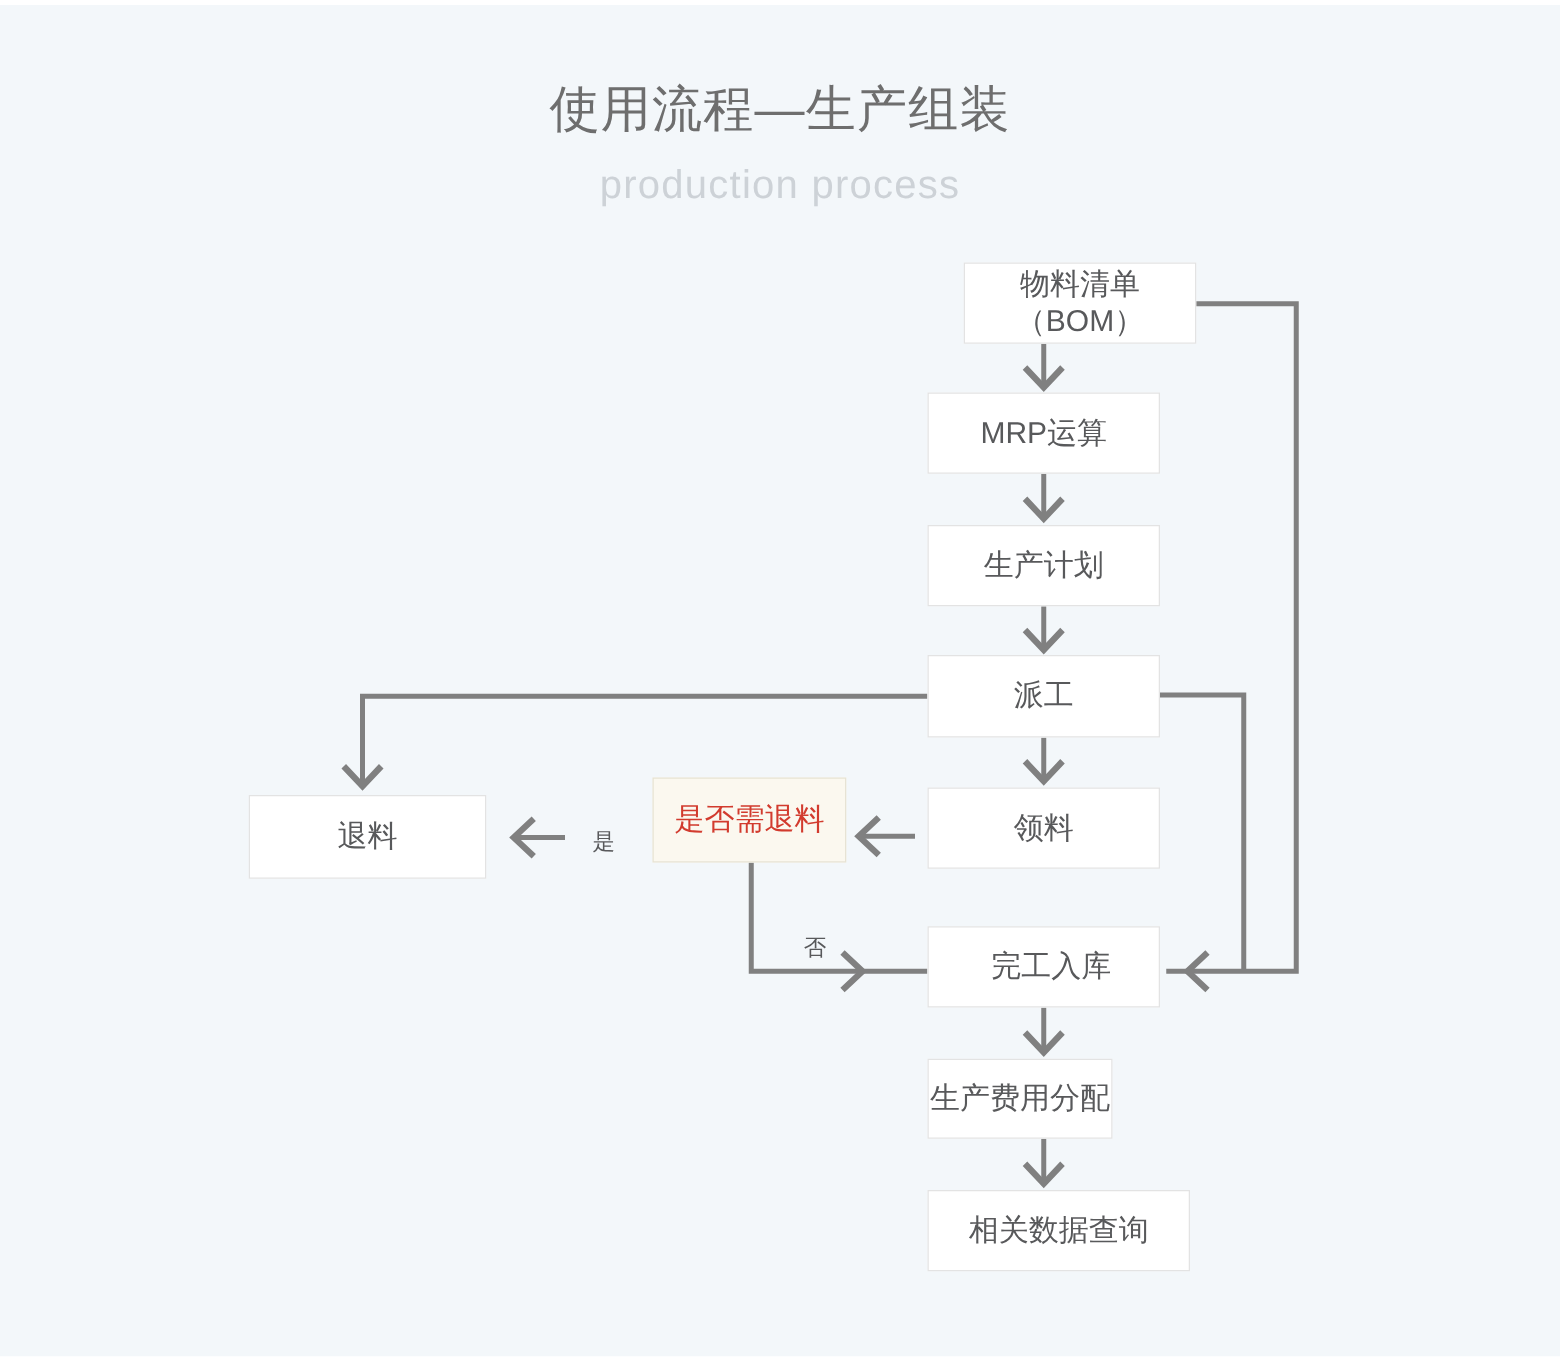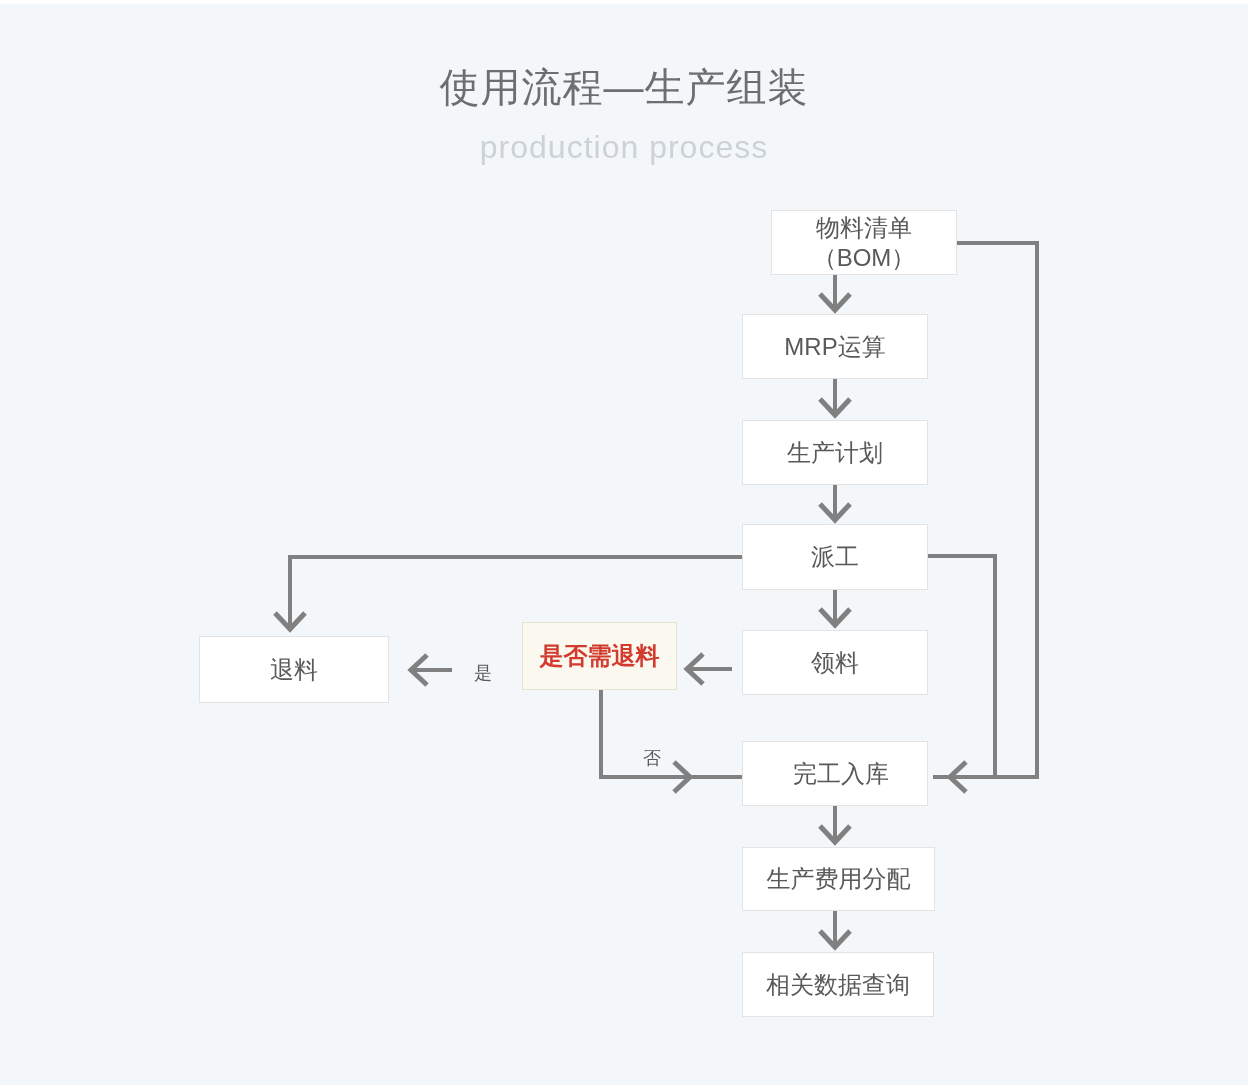--- a/index.html
+++ b/index.html
@@ -33,30 +33,30 @@
     background:var(--box-fill,#FFFFFF);
     border:1px solid var(--box-border,#E3E3E3);
     color:var(--text,#58595B);
     font-size:24px;line-height:30px;text-align:center;
     box-sizing:border-box;
   }
   .node.decision{
     background:var(--decision-fill,#FBF8EF);
     border-color:var(--decision-border,#E7E3D4);
     color:var(--decision-text,#D23B2E);
-    font-weight:700;
+    font-weight:400;
   }
   .node-bom{left:742px;top:210px;width:186px;height:65px;margin-left:29px;}
   .node-mrp{left:742px;top:314px;width:186px;height:65px;}
   .node-plan{left:742px;top:420px;width:186px;height:65px;}
   .node-dispatch{left:742px;top:524px;width:186px;height:66px;}
   .node-picking{left:742px;top:630px;width:186px;height:65px;}
   .node-warehouse{left:742px;top:741px;width:186px;height:65px;padding-left:12px;}
-  .node-cost{left:742px;top:847px;width:193px;height:64px;}
-  .node-query{left:742px;top:952px;width:192px;height:65px;}
+  .node-cost{left:742px;top:847px;width:148px;height:64px;}
+  .node-query{left:742px;top:952px;width:210px;height:65px;}
   .node-return{left:199px;top:636px;width:190px;height:67px;}
   .node-decision{left:522px;top:622px;width:155px;height:68px;}
   .edge-label{
     position:absolute;z-index:2;
     color:var(--text,#58595B);font-size:18px;line-height:18px;
   }
   .edge-label.yes{left:474px;top:664px;}
   .edge-label.no{left:643px;top:749px;}
 </style>
 </head>

